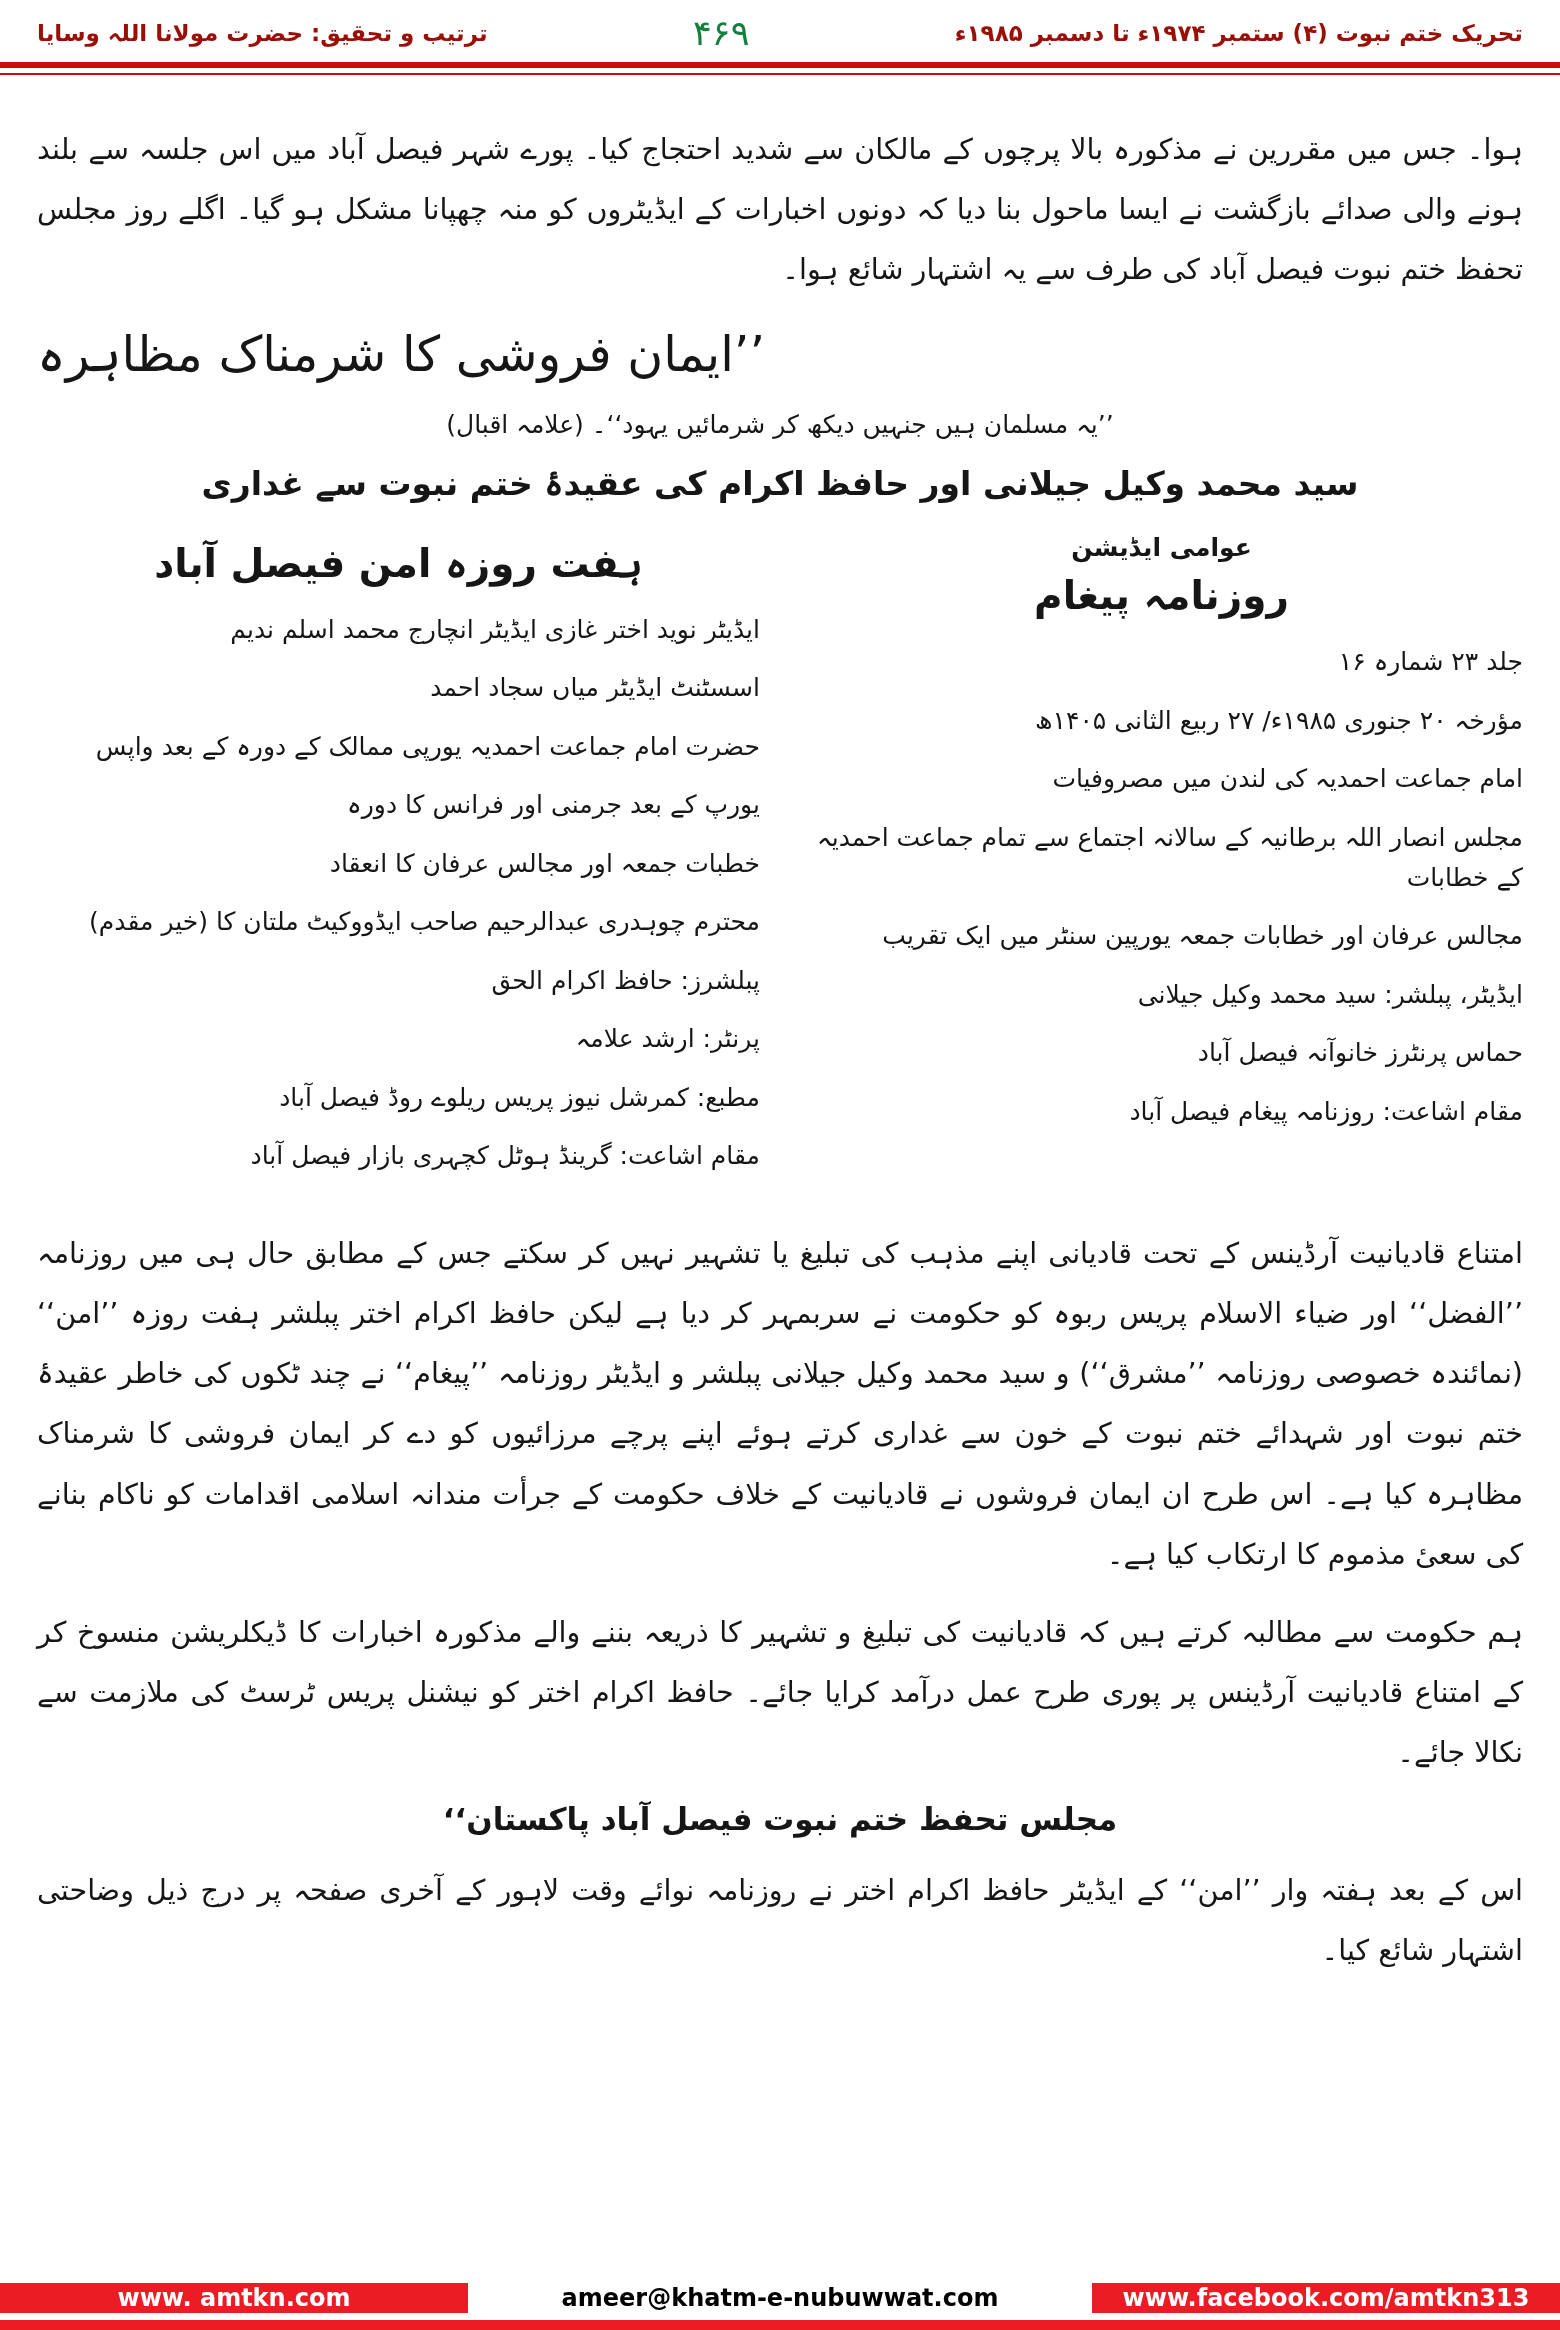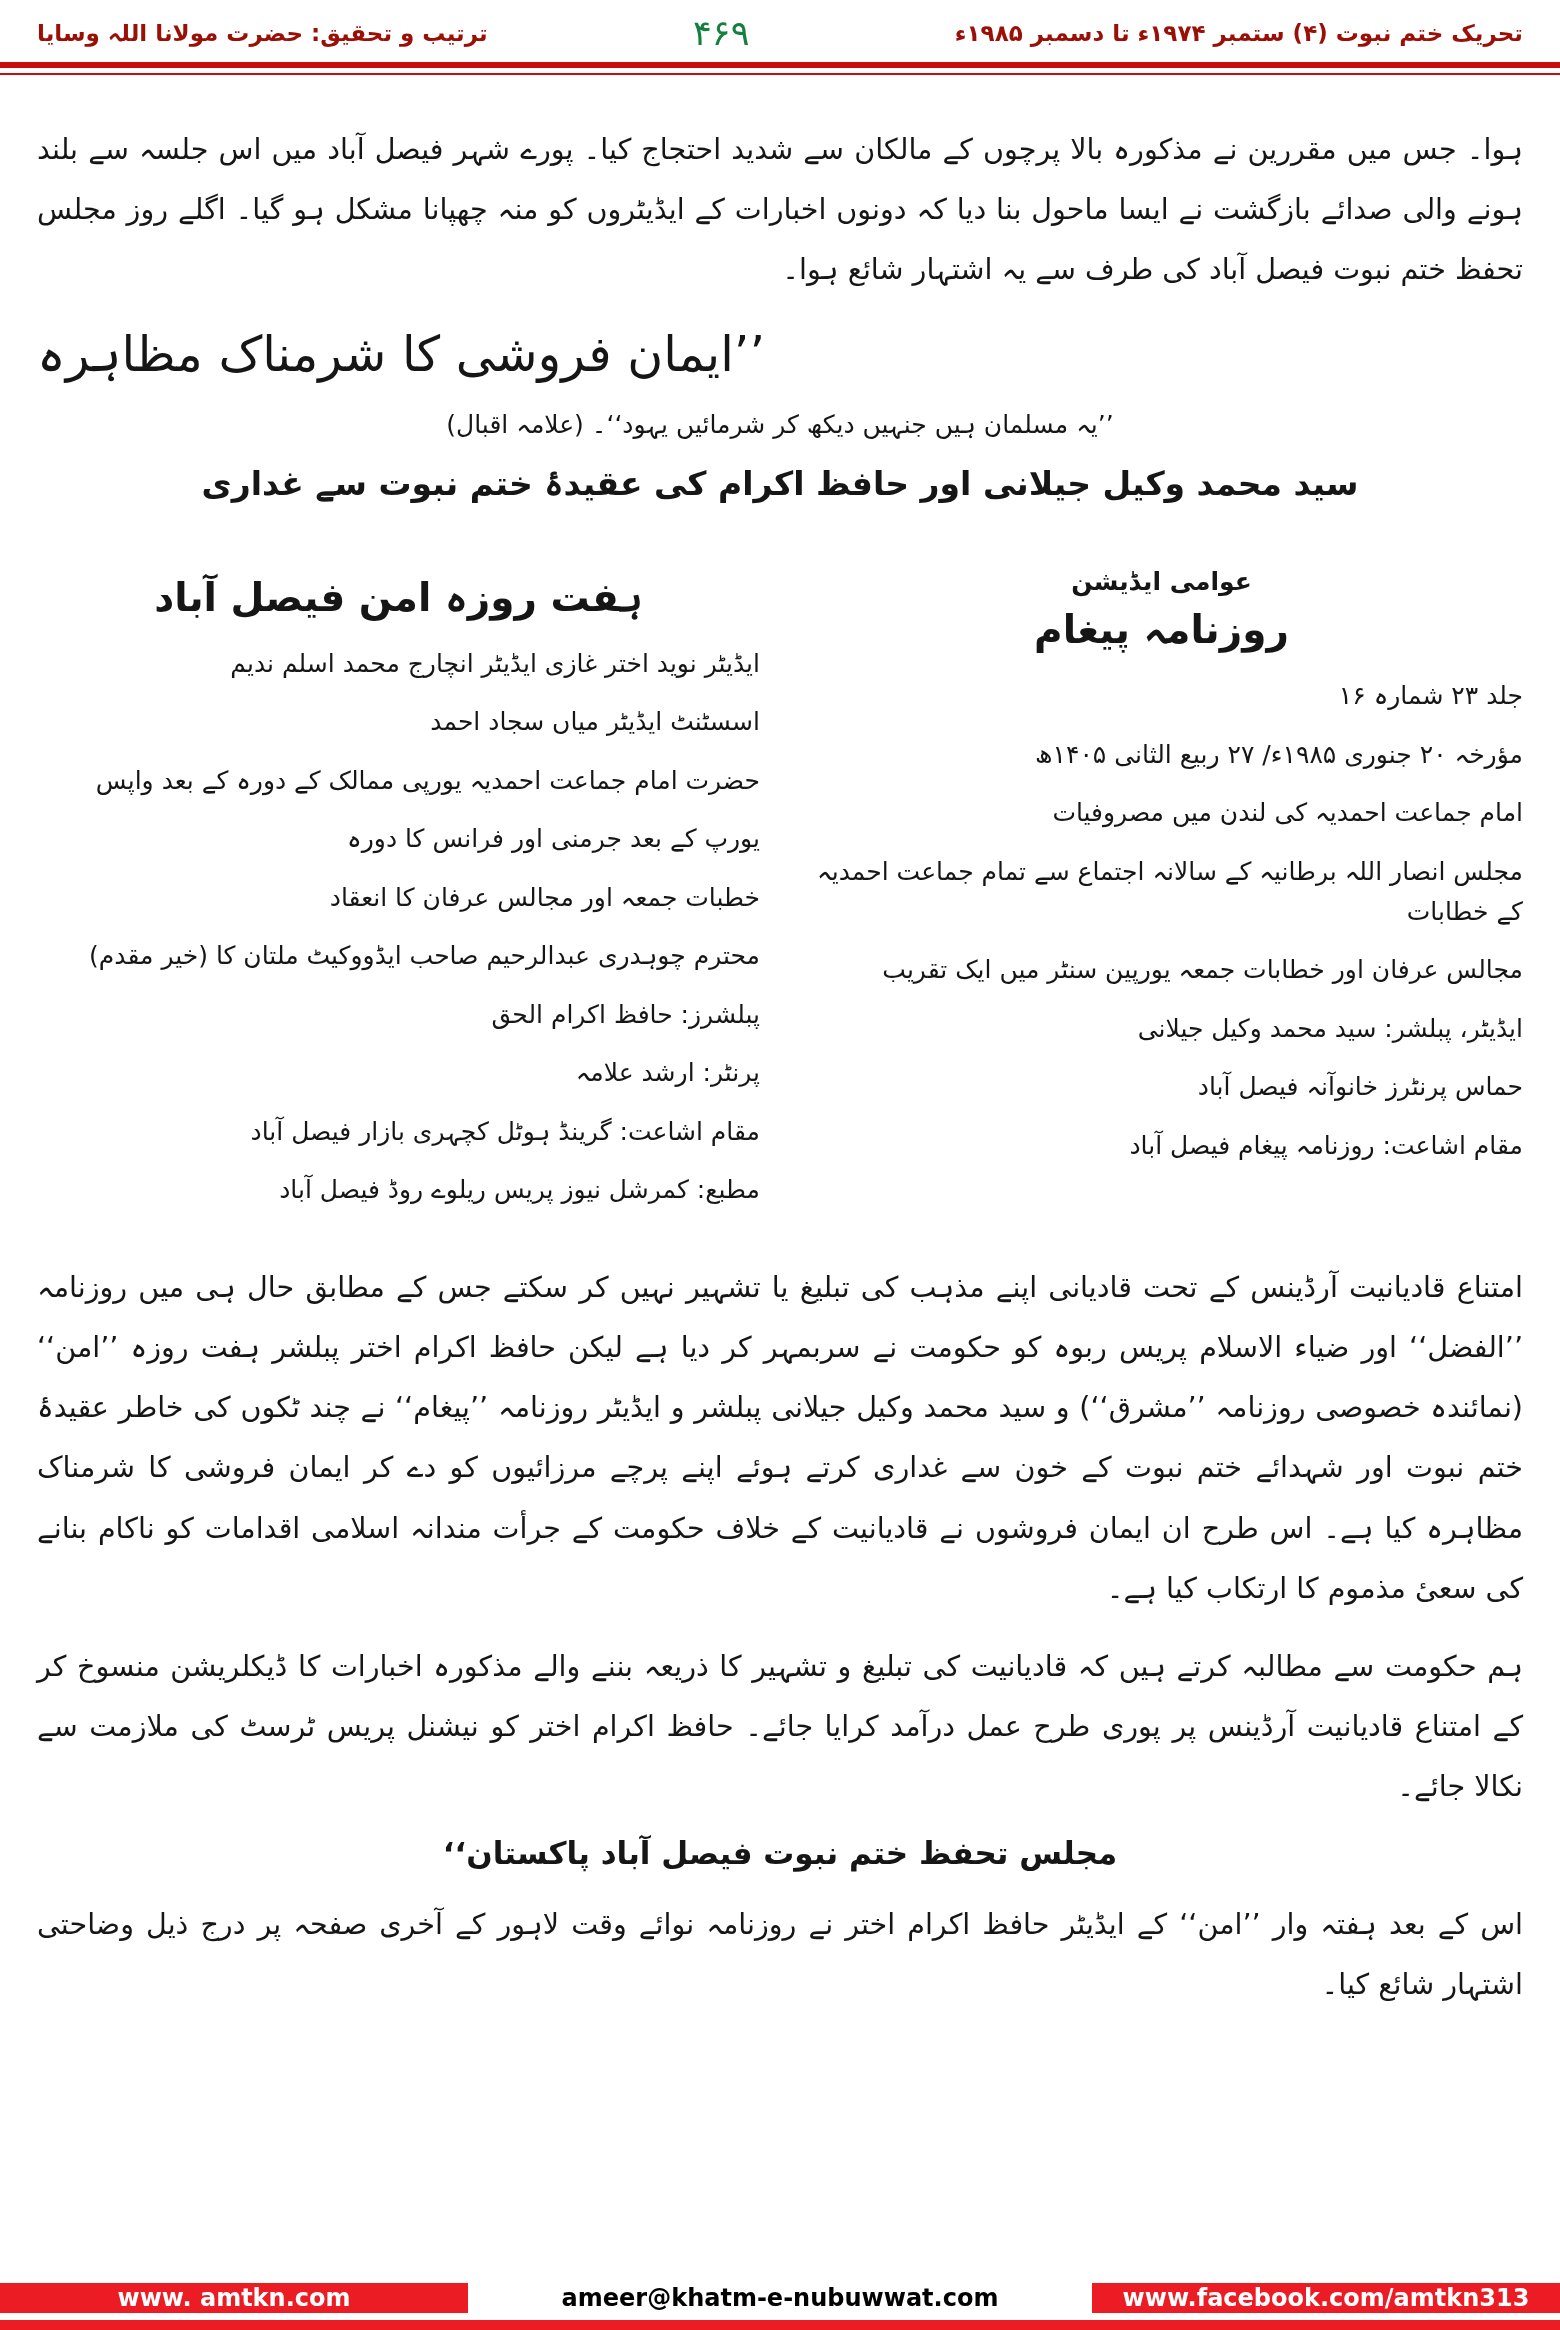--- a/index.html
+++ b/index.html
@@ -71,21 +71,21 @@
     font-weight: bold;
     margin: 11.8px 0 22px 0;
     line-height: 1.6;
   }
   
   .columns {
     display: flex;
     gap: 40px;
     margin: 6.7px 0 28.6px 0;
   }
-  .col { flex: 1; min-width: 0; margin-top: 34px; }
+  .col { flex: 1; min-width: 0; }
   .edition {
     text-align: center;
     font-size: 25px;
     font-weight: bold;
     margin: 0 0 6.7px 0;
   }
   .col-title {
     text-align: center;
     font-size: 39px;
     font-weight: bold;
@@ -184,22 +184,22 @@
       <div class="col">
         <div class="col-title">ہفت روزہ امن فیصل آباد</div>
         <div class="col-line">ایڈیٹر نوید اختر غازی ایڈیٹر انچارج محمد اسلم ندیم</div>
         <div class="col-line">اسسٹنٹ ایڈیٹر میاں سجاد احمد</div>
         <div class="col-line">حضرت امام جماعت احمدیہ یورپی ممالک کے دورہ کے بعد واپس</div>
         <div class="col-line">یورپ کے بعد جرمنی اور فرانس کا دورہ</div>
         <div class="col-line">خطبات جمعہ اور مجالس عرفان کا انعقاد</div>
         <div class="col-line">محترم چوہدری عبدالرحیم صاحب ایڈووکیٹ ملتان کا (خیر مقدم)</div>
         <div class="col-line">پبلشرز: حافظ اکرام الحق</div>
         <div class="col-line">پرنٹر: ارشد علامہ</div>
+        <div class="col-line">مطبع: کمرشل نیوز پریس ریلوے روڈ فیصل آباد</div>
         <div class="col-line">مقام اشاعت: گرینڈ ہوٹل کچہری بازار فیصل آباد</div>
-        <div class="col-line">مطبع: کمرشل نیوز پریس ریلوے روڈ فیصل آباد</div>
       </div>
 
     </div>
 
     <p class="para">امتناع قادیانیت آرڈینس کے تحت قادیانی اپنے مذہب کی تبلیغ یا تشہیر نہیں کر سکتے جس کے مطابق حال ہی میں روزنامہ ’’الفضل‘‘ اور ضیاء الاسلام پریس ربوہ کو حکومت نے سربمہر کر دیا ہے لیکن حافظ اکرام اختر پبلشر ہفت روزہ ’’امن‘‘ (نمائندہ خصوصی روزنامہ ’’مشرق‘‘) و سید محمد وکیل جیلانی پبلشر و ایڈیٹر روزنامہ ’’پیغام‘‘ نے چند ٹکوں کی خاطر عقیدۂ ختم نبوت اور شہدائے ختم نبوت کے خون سے غداری کرتے ہوئے اپنے پرچے مرزائیوں کو دے کر ایمان فروشی کا شرمناک مظاہرہ کیا ہے۔ اس طرح ان ایمان فروشوں نے قادیانیت کے خلاف حکومت کے جرأت مندانہ اسلامی اقدامات کو ناکام بنانے کی سعیٔ مذموم کا ارتکاب کیا ہے۔</p>
 
     <p class="para">ہم حکومت سے مطالبہ کرتے ہیں کہ قادیانیت کی تبلیغ و تشہیر کا ذریعہ بننے والے مذکورہ اخبارات کا ڈیکلریشن منسوخ کر کے امتناع قادیانیت آرڈینس پر پوری طرح عمل درآمد کرایا جائے۔ حافظ اکرام اختر کو نیشنل پریس ٹرسٹ کی ملازمت سے نکالا جائے۔</p>
 
     <div class="signature">مجلس تحفظ ختم نبوت فیصل آباد پاکستان‘‘</div>
 

